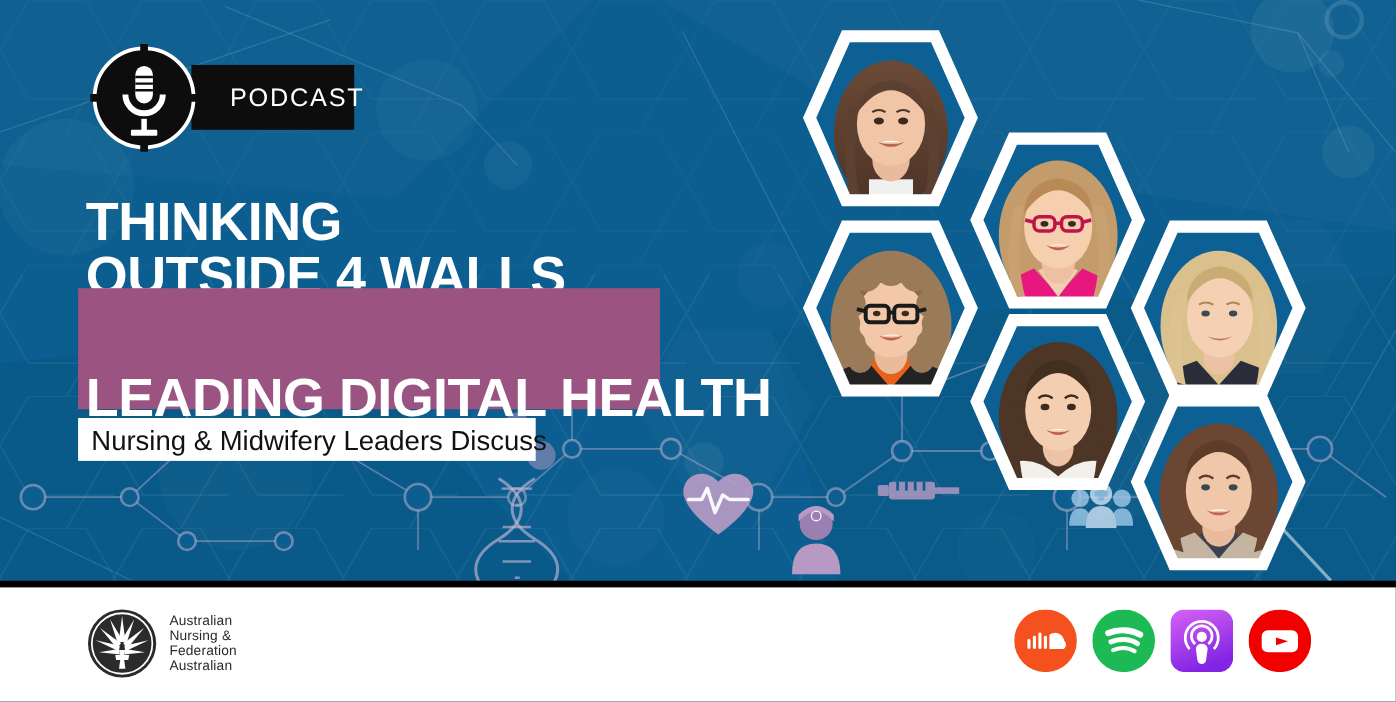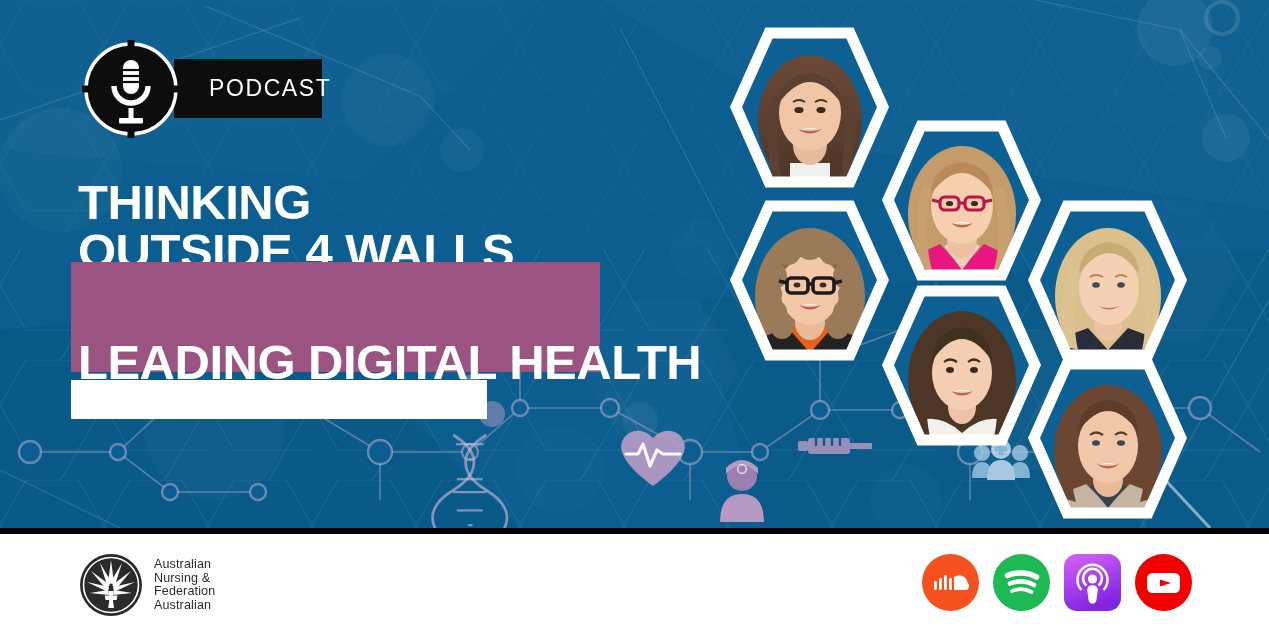--- a/index.html
+++ b/index.html
@@ -367,20 +367,21 @@
 
     <div class="headline">
       <div class="line-white l1">THINKING</div>
       <div class="line-white l2">OUTSIDE 4 WALLS</div>
     </div>
 
     <div class="pink-band"></div>
     <div class="pink-text p2">LEADING DIGITAL HEALTH</div>
 
     <div class="sub-band"></div>
+    <div class="sub-text">Nursing &amp; Midwifery Leaders Discuss</div>
 
     <svg class="hex" style="left:728px; top:25px; width:163px; height:165px;" viewBox="0 0 163 165">
       <defs>
         <clipPath id="clipHex1">
           <polygon points="41,8 122,8 155,82 122,157 41,157 8,82"></polygon>
         </clipPath>
         <linearGradient id="hairA" x1="0" y1="0" x2="0" y2="1">
           <stop offset="0" stop-color="#6b4a37"></stop>
             <stop offset="1" stop-color="#4d3427"></stop>
         </linearGradient>

